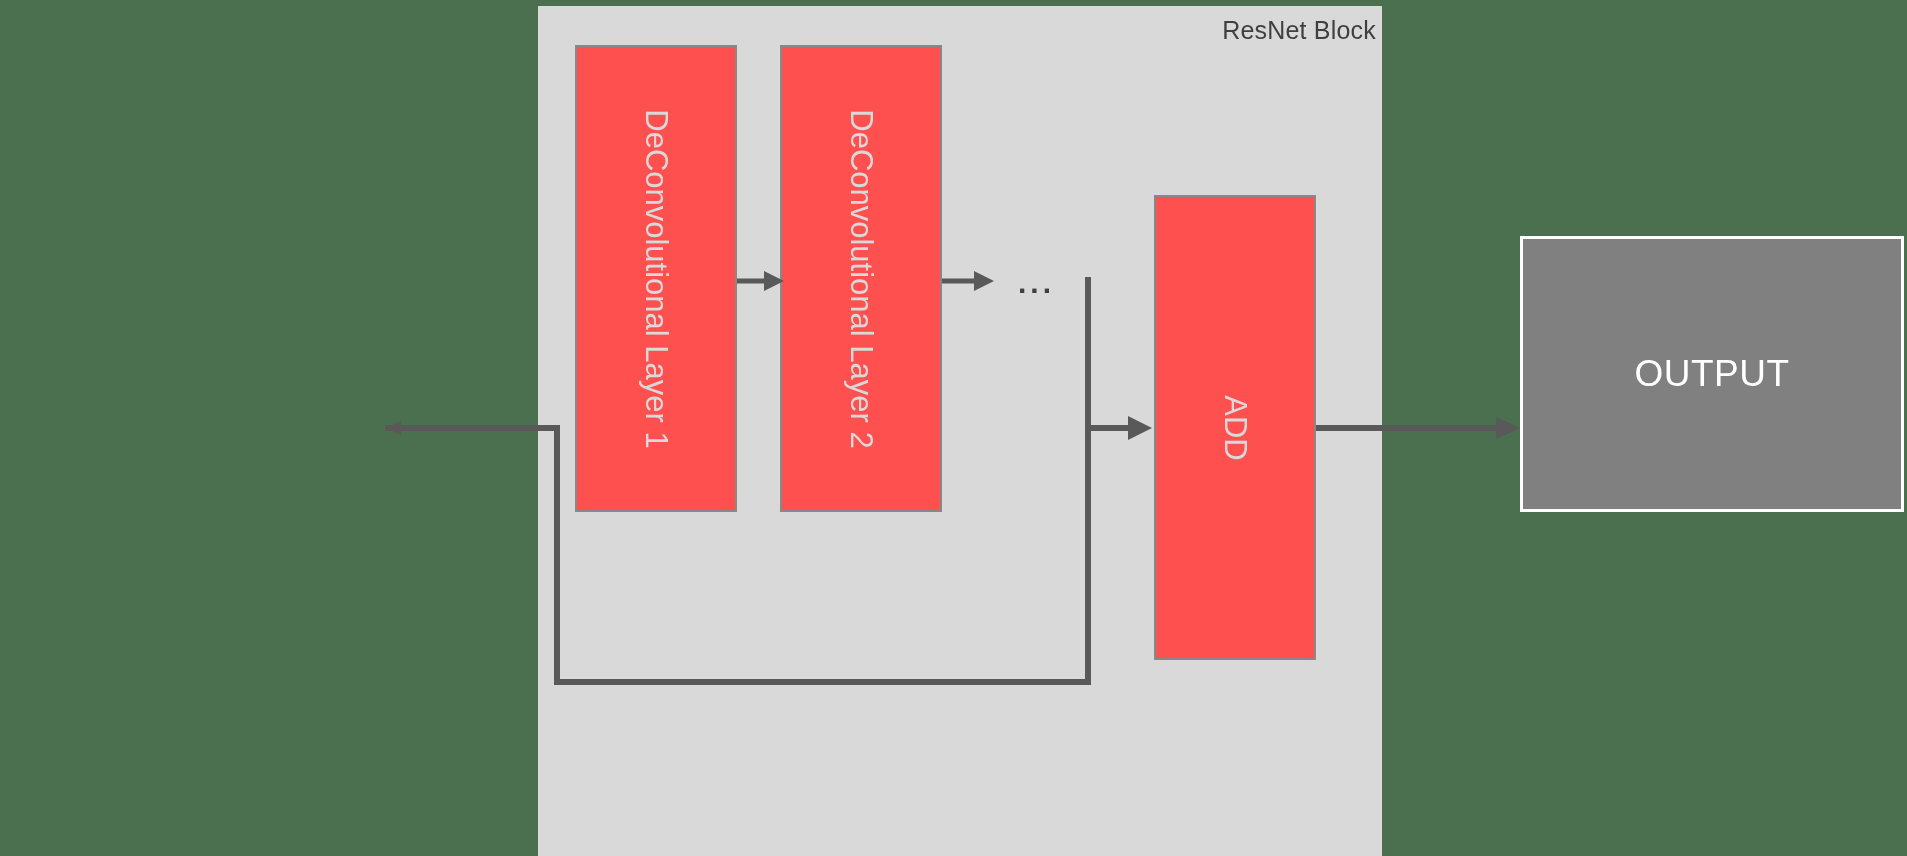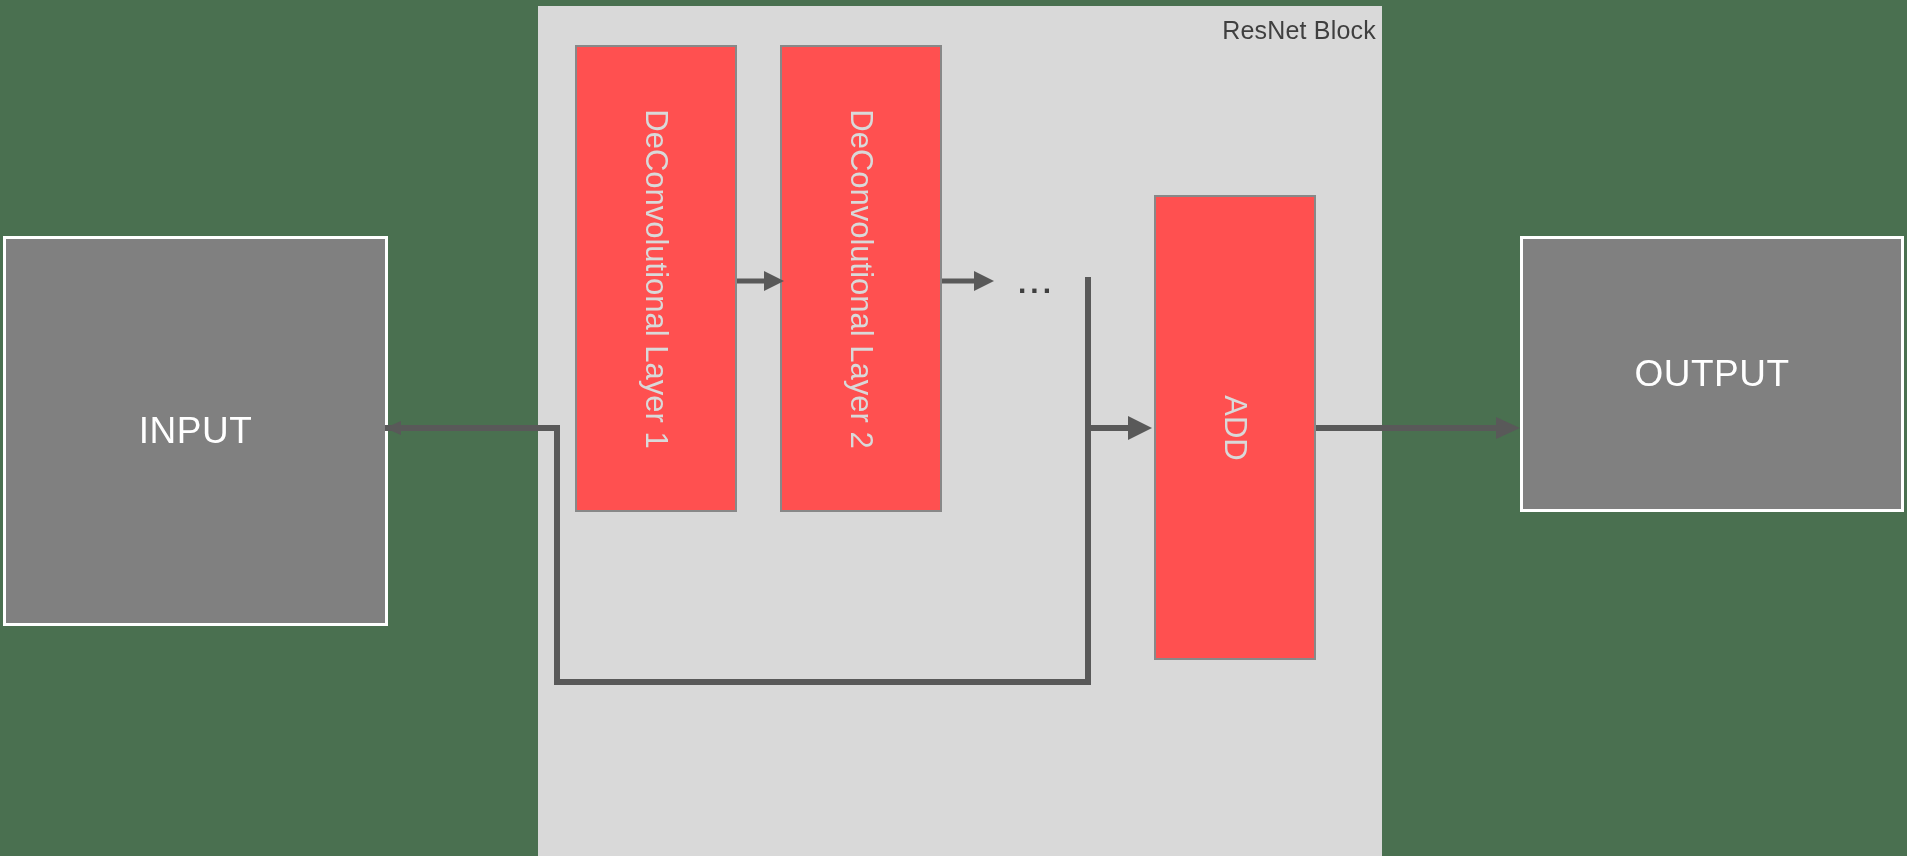--- a/index.html
+++ b/index.html
@@ -108,23 +108,20 @@
     stroke-width: 5;
     fill: none;
   }
   .conn-head { fill: #595959; }
 </style>
 </head>
 <body>
 
 <div id="stage">
 
-  <div class="io-box" id="input-box">
-    <span class="io-label">INPUT</span>
-  </div>
 
   <div class="resnet-panel">
     <span class="resnet-title">ResNet Block</span>
   </div>
 
   <div class="layer-box" id="deconv1-box">
     <span class="layer-label">DeConvolutional Layer 1</span>
   </div>
 
   <div class="layer-box" id="deconv2-box">

